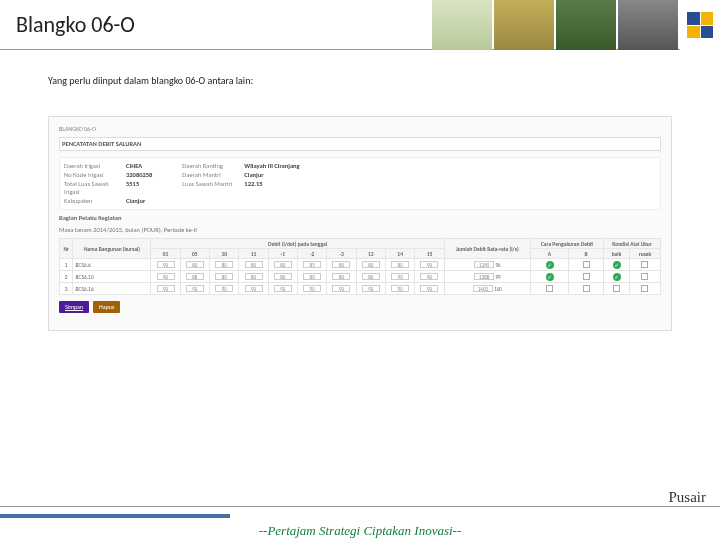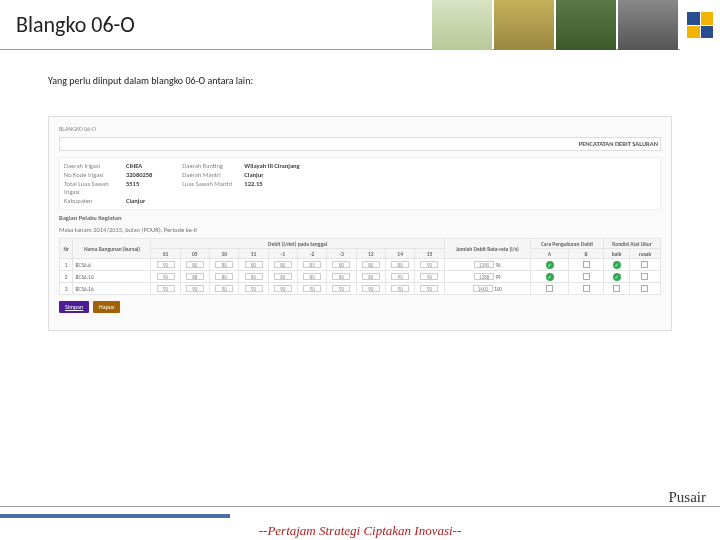--- a/index.html
+++ b/index.html
@@ -57,21 +57,21 @@
   .screenshot {
     margin: 28px 48px 0 48px;
     border: 1px solid #ddd;
     background: #fafafa;
     font-size: 6.5px;
     color: #666;
     padding: 8px 10px;
     height: 215px;
   }
   .ss-breadcrumb { color:#888; margin-bottom:4px; font-size:6px; }
-  .ss-title { text-align:right; font-weight:bold; color:#555; border:1px solid #ddd; padding:2px; margin-bottom:6px; background:#fff; }
+  .ss-title { text-align:left; font-weight:bold; color:#555; border:1px solid #ddd; padding:2px; margin-bottom:6px; background:#fff; }
   .ss-info { display:flex; gap:30px; margin-bottom:4px; padding:4px; background:#fff; border:1px solid #eee; }
   .ss-info-col { display:flex; flex-direction:column; gap:1px; }
   .ss-info-row { display:flex; gap:4px; }
   .ss-info-label { width:58px; color:#888; }
   .ss-info-val { font-weight:600; color:#444;text-align:center; }
   .ss-sub { color:#666; font-weight:600; margin:2px 0 4px; }
   .ss-period { color:#777; margin-bottom:4px; }
   .ss-table { width:100%; border-collapse:collapse; background:#fff; }
   .ss-table th, .ss-table td { border:1px solid #e5e5e5; padding:1.5px 2px; text-align:center; font-size:5.5px; color:#666; }
   .ss-table th { background:#f5f5f5; font-weight:600; }
@@ -92,21 +92,21 @@
   }
   .footer-bar {
     position:absolute; left:0; bottom:22px; width:230px; height:4px; background:#4a6fa5;
   }
   .footer-right {
     position: absolute; right: 14px; top: -18px;
     font-family: Georgia, serif; font-size: 15px; color: #333;
   }
   .footer-center {
     text-align:center; padding-top:16px;
-    font-family: Georgia, serif; font-style: italic; font-size: 13px; color:#b91c1c;
+    font-family: Georgia, serif; font-style: italic; font-size: 13px; color:#15803d;
   }
 </style>
 </head>
 <body>
 
 <div class="header">
   <div class="header-title">Blangko 06-O</div>
   <div class="header-imgs">
     <div class="himg app"></div>
     <div class="himg yellow"></div>

